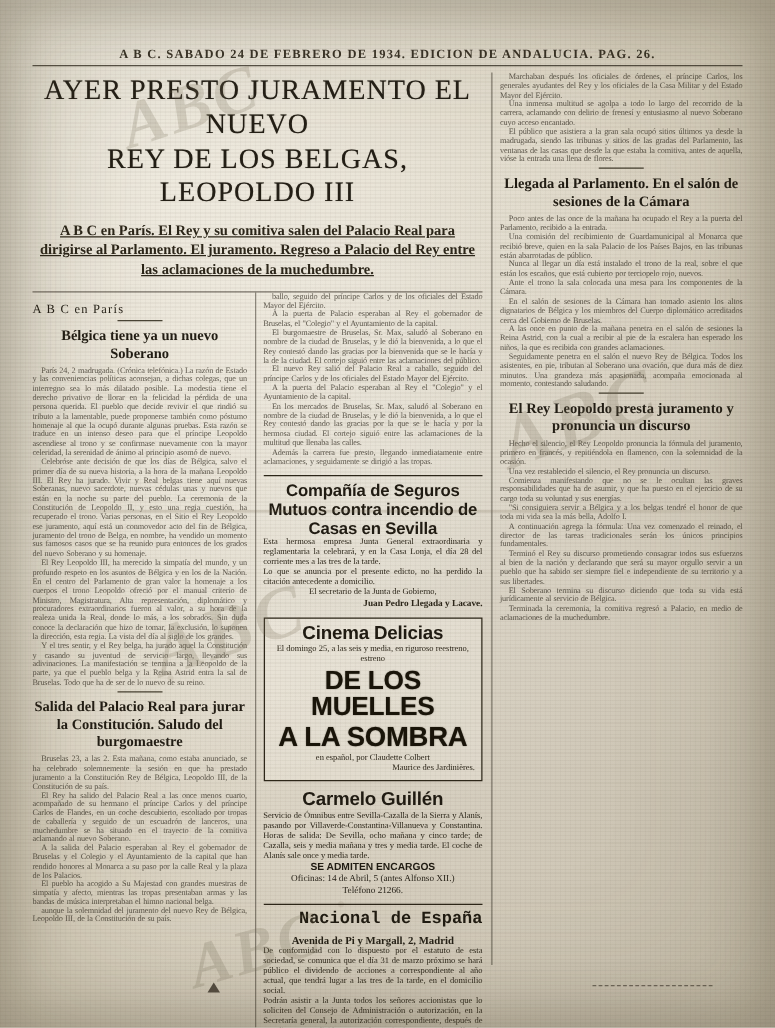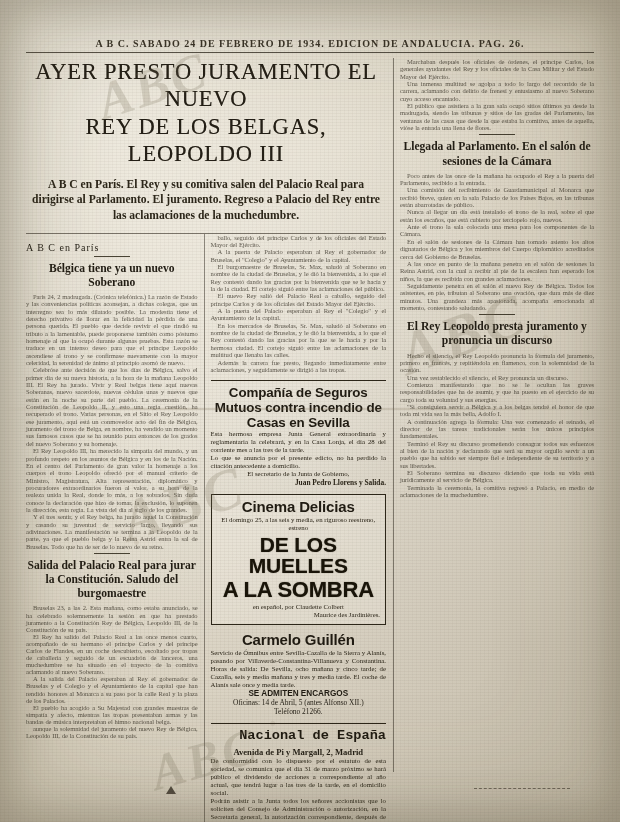--- a/index.html
+++ b/index.html
@@ -79,20 +79,21 @@
     color:#241f16;
     text-shadow:0 0 .6px rgba(40,34,24,.55);
   }
   .standfirst{
     margin:9px 2px 0 2px;
     font-size:11.6px;
     line-height:1.35;
     text-align:center;
     color:#2c2619;
     font-weight:600;
+    text-decoration:underline;
   }
   .hr-thin{border-top:1px solid rgba(50,44,33,.6);margin:9px 0 0 0;}
 
   .sechead{
     font-size:10px;
     letter-spacing:.10em;
     color:#231e15;
     margin:8px 0 2px;
   }
   .dash{
@@ -239,21 +240,21 @@
               <p>En los mercados de Bruselas, Sr. Max, saludó al Soberano en nombre de la ciudad de Bruselas, y le dió la bienvenida, a lo que el Rey contestó dando las gracias por la que se le hacía y por la hermosa ciudad. El cortejo siguió entre las aclamaciones de la multitud que llenaba las calles.</p>
               <p>Además la carrera fue presto, llegando inmediatamente entre aclamaciones, y seguidamente se dirigió a las tropas.</p>
             </div>
 
             <div class="adrule"></div>
             <div>
               <div class="adtitle center">Compañía de Seguros Mutuos contra incendio de Casas en Sevilla</div>
               <div class="adsmall just">Esta hermosa empresa Junta General extraordinaria y reglamentaria la celebrará, y en la Casa Lonja, el día 28 del corriente mes a las tres de la tarde.</div>
               <div class="adsmall just">Lo que se anuncia por el presente edicto, no ha perdido la citación antecedente a domicilio.</div>
               <div class="adsmall">El secretario de la Junta de Gobierno,</div>
-              <div class="sigsub" style="text-align:right;font-weight:700;font-size:7.4px;">Juan Pedro Llorens y Salida.</div>
+              <div class="sigsub" style="text-align:right;font-weight:700;font-size:7.4px;">Juan Pedro Llegada y Lacave.</div>
             </div>
 
             <div class="adbox">
               <div class="adtitle center big">Cinema Delicias</div>
               <div class="adsmall">El domingo 25, a las seis y media, en riguroso reestreno, estreno</div>
               <div class="film l2">DE LOS MUELLES</div>
               <div class="film">A LA SOMBRA</div>
               <div class="adsmall">en español, por Claudette Colbert</div>
               <div class="adsmall" style="text-align:right;">Maurice des Jardinières.</div>
             </div>

